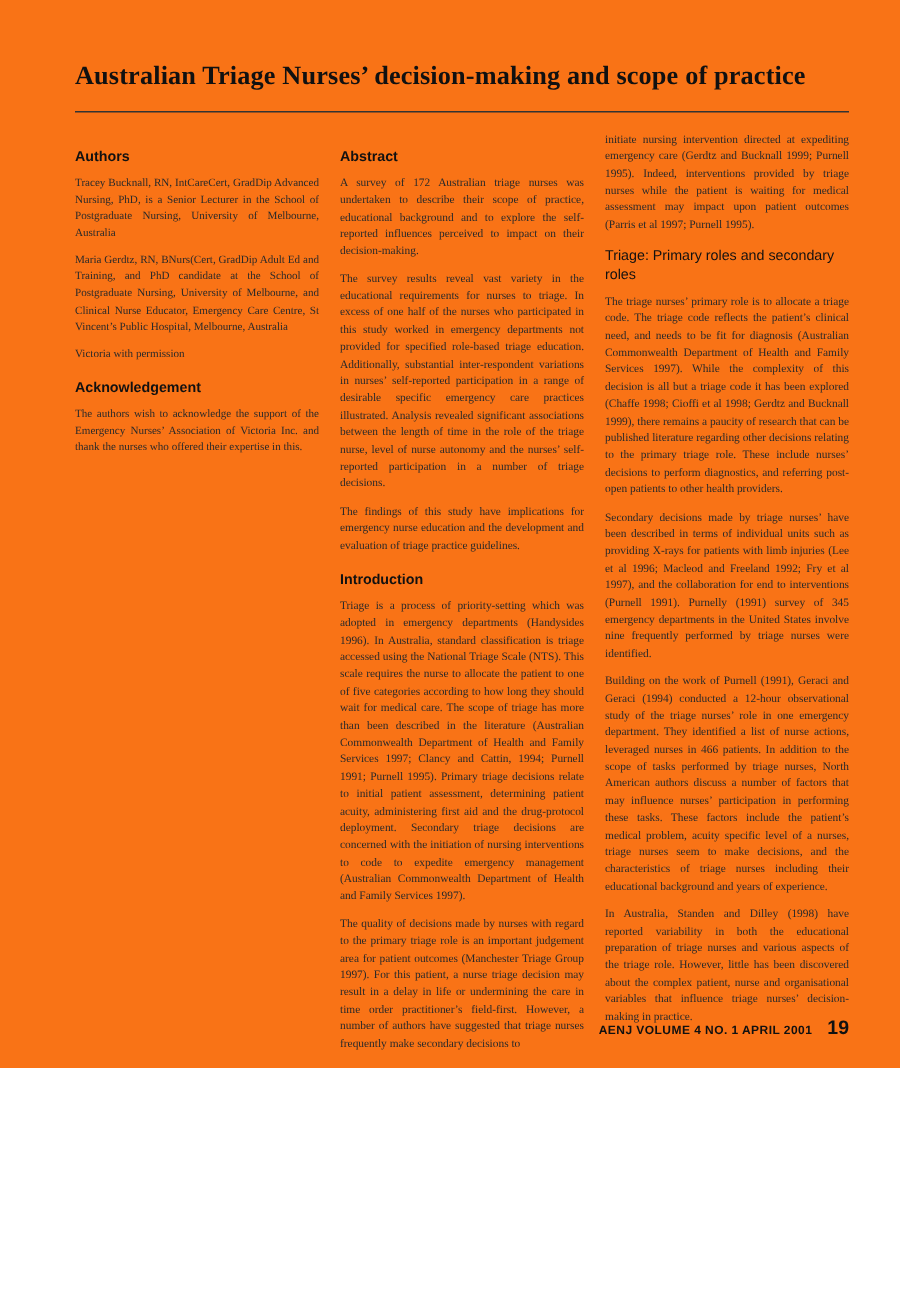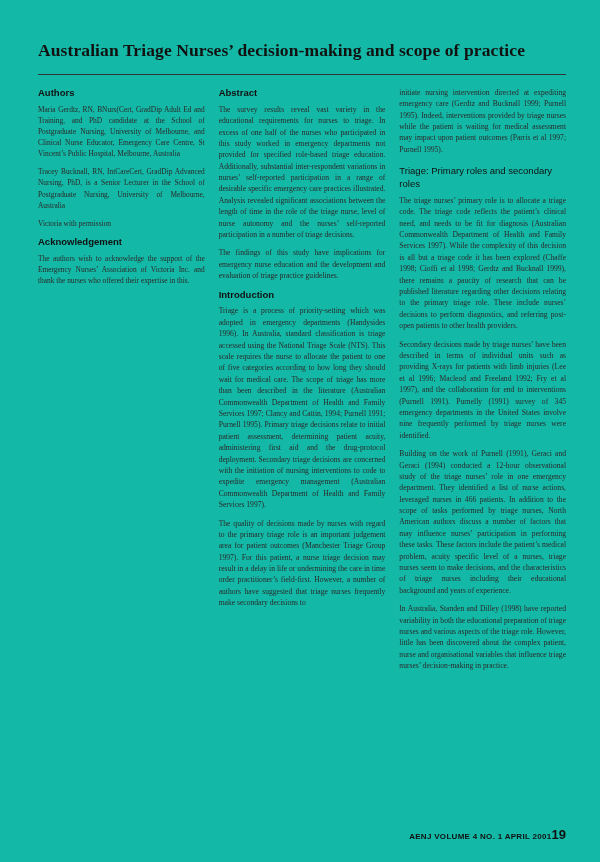--- a/index.html
+++ b/index.html
@@ -10,24 +10,24 @@
   body {
     width: 600px;
     height: 862px;
     font-family: "Liberation Serif", serif;
     color: #1a1a1a;
     overflow: hidden;
   }
   .page {
     position: relative;
     width: 600px;
-    height: 862px;
+    height: 712px;
     box-sizing: border-box;
-    padding: 40px 34px 24px 38px;
-    background: #14b8a6;
+    padding: 40px 34px 24px 50px;
+    background: #f97316;
   }
   .title {
     font-family: "Liberation Serif", serif;
     font-size: 17.5px;
     letter-spacing: 0.1px;
     color: #111;
     margin: 0 0 12px 0;
     padding-bottom: 0;
     line-height: 1.25;
   }
@@ -42,21 +42,21 @@
     align-items: flex-start;
   }
   .col {
     width: 172px;
     box-sizing: border-box;
   }
   h2.sec {
     font-family: "Liberation Sans", sans-serif;
     font-size: 9.5px;
     font-weight: bold;
-    margin: 0 0 5px 0;
+    margin: 12px 0 5px 0;
     line-height: 1.25;
     color: #111;
   }
   h3.subsec {
     font-family: "Liberation Sans", sans-serif;
     font-size: 9.5px;
     font-weight: normal;
     margin: 10px 0 5px 0;
     line-height: 1.3;
     color: #111;
@@ -79,20 +79,21 @@
     font-weight: bold;
   }
   .footer {
     position: absolute;
     left: 34px;
     right: 34px;
     bottom: 20px;
     display: flex;
     justify-content: flex-end;
     align-items: baseline;
+    gap: 10px;
     border-top: 0;
   }
   .footer .journal {
     font-family: "Liberation Sans", sans-serif;
     font-size: 8px;
     font-weight: bold;
     letter-spacing: 0.3px;
     color: #111;
   }
   .footer .pageno {
@@ -107,29 +108,30 @@
 
 <div class="page">
 
   <h1 class="title">Australian Triage Nurses’ decision-making and scope of practice</h1>
   <hr class="title-rule">
 
   <div class="columns">
 
     <div class="col col-authors">
       <h2 class="sec">Authors</h2>
+      <p>Tracey Bucknall, RN, IntCareCert, GradDip Advanced Nursing, PhD, is a Senior Lecturer in the School of Postgraduate Nursing, University of Melbourne, Australia</p>
       <p>Maria Gerdtz, RN, BNurs(Cert, GradDip Adult Ed and Training, and PhD candidate at the School of Postgraduate Nursing, University of Melbourne, and Clinical Nurse Educator, Emergency Care Centre, St Vincent’s Public Hospital, Melbourne, Australia</p>
-      <p>Tracey Bucknall, RN, IntCareCert, GradDip Advanced Nursing, PhD, is a Senior Lecturer in the School of Postgraduate Nursing, University of Melbourne, Australia</p>
       <p>Victoria with permission</p>
       <h2 class="sec">Acknowledgement</h2>
       <p>The authors wish to acknowledge the support of the Emergency Nurses’ Association of Victoria Inc. and thank the nurses who offered their expertise in this.</p>
     </div>
 
     <div class="col col-abstract">
       <h2 class="sec">Abstract</h2>
+      <p>A survey of 172 Australian triage nurses was undertaken to describe their scope of practice, educational background and to explore the self-reported influences perceived to impact on their decision-making.</p>
       <p>The survey results reveal vast variety in the educational requirements for nurses to triage. In excess of one half of the nurses who participated in this study worked in emergency departments not provided for specified role-based triage education. Additionally, substantial inter-respondent variations in nurses’ self-reported participation in a range of desirable specific emergency care practices illustrated. Analysis revealed significant associations between the length of time in the role of the triage nurse, level of nurse autonomy and the nurses’ self-reported participation in a number of triage decisions.</p>
       <p>The findings of this study have implications for emergency nurse education and the development and evaluation of triage practice guidelines.</p>
       <h2 class="sec">Introduction</h2>
       <p>Triage is a process of priority-setting which was adopted in emergency departments (Handysides 1996). In Australia, standard classification is triage accessed using the National Triage Scale (NTS). This scale requires the nurse to allocate the patient to one of five categories according to how long they should wait for medical care. The scope of triage has more than been described in the literature (Australian Commonwealth Department of Health and Family Services 1997; Clancy and Cattin, 1994; Purnell 1991; Purnell 1995). Primary triage decisions relate to initial patient assessment, determining patient acuity, administering first aid and the drug-protocol deployment. Secondary triage decisions are concerned with the initiation of nursing interventions to code to expedite emergency management (Australian Commonwealth Department of Health and Family Services 1997).</p>
       <p>The quality of decisions made by nurses with regard to the primary triage role is an important judgement area for patient outcomes (Manchester Triage Group 1997). For this patient, a nurse triage decision may result in a delay in life or undermining the care in time order practitioner’s field-first. However, a number of authors have suggested that triage nurses frequently make secondary decisions to</p>
     </div>
 
     <div class="col col-body">
       <p>initiate nursing intervention directed at expediting emergency care (Gerdtz and Bucknall 1999; Purnell 1995). Indeed, interventions provided by triage nurses while the patient is waiting for medical assessment may impact upon patient outcomes (Parris et al 1997; Purnell 1995).</p>
       <h3 class="subsec">Triage: Primary roles and secondary roles</h3>

